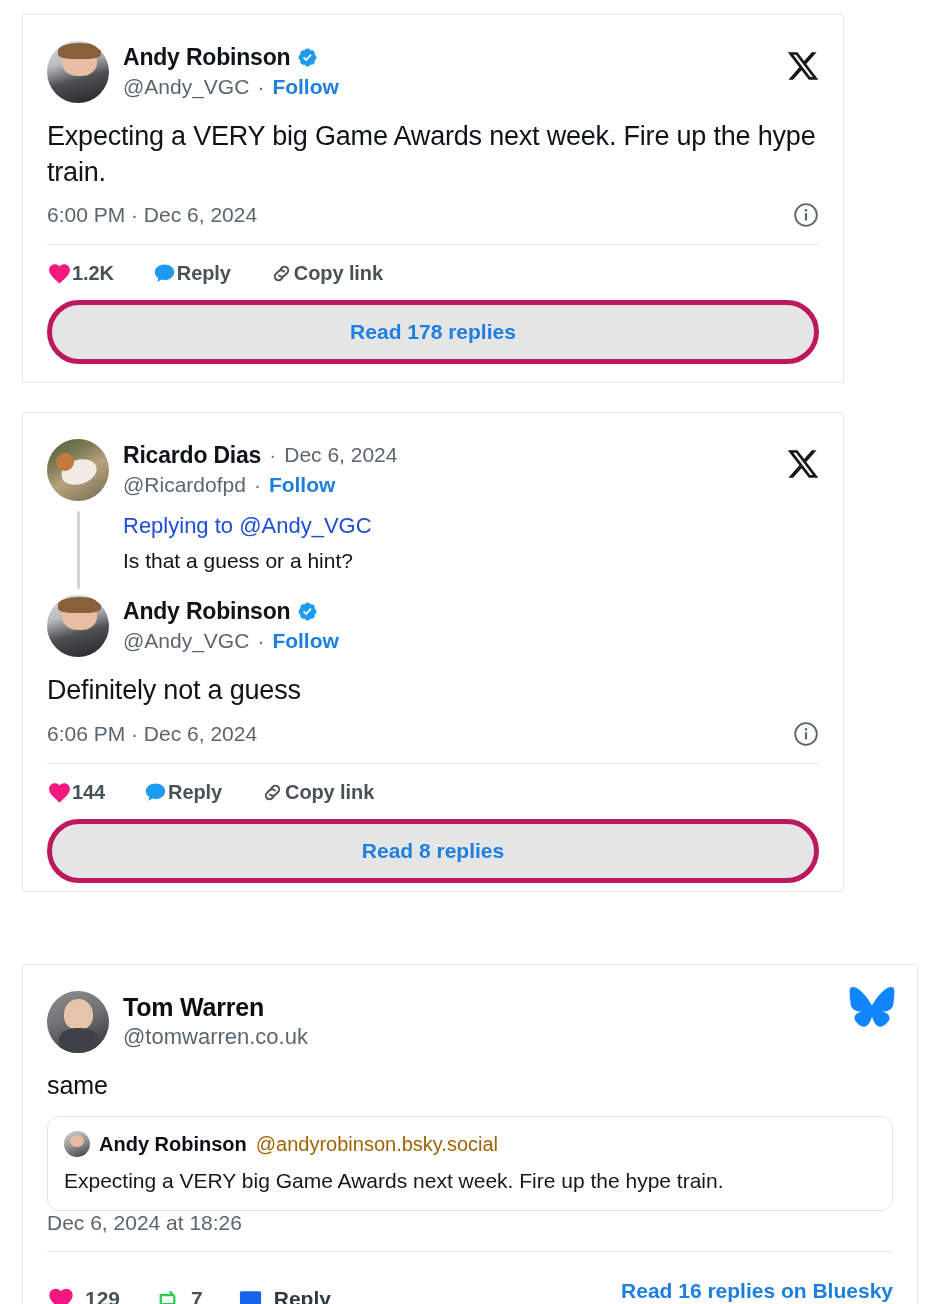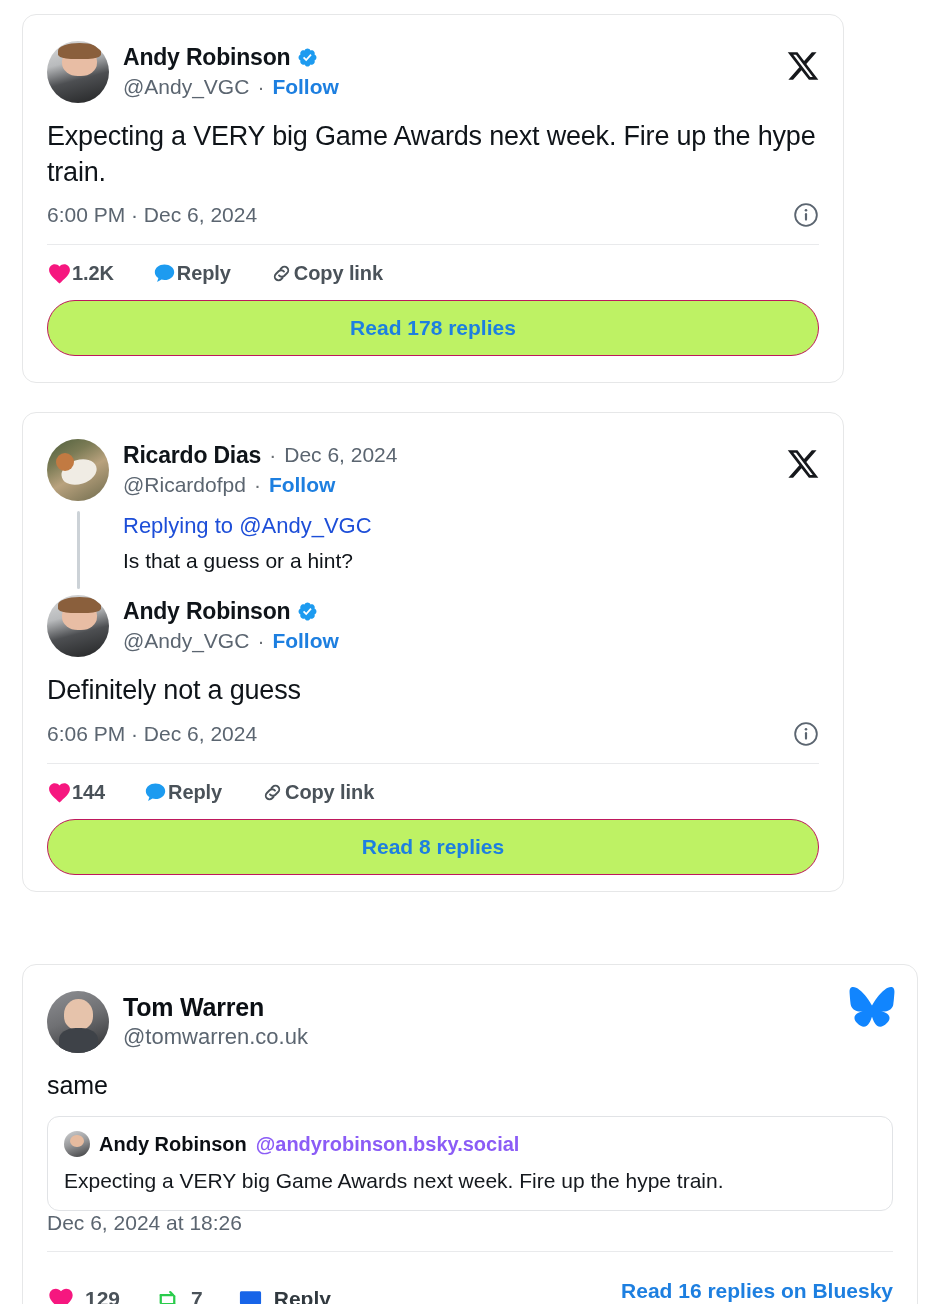--- a/index.html
+++ b/index.html
@@ -16,21 +16,21 @@
     position: relative;
     background: #ffffff;
     overflow: hidden;
   }
 
   
   .card {
     position: absolute;
     background: #ffffff;
     border: 1px solid #e6e7e8;
-    border-radius: 14px;
+    border-radius: 2px;
   }
 
   
   .x-card { left: 22px; width: 822px; }
   #card-tweet-1 { top: 14px; height: 369px; }
   #card-tweet-2 { top: 412px; height: 480px; }
 
   .brand-logo {
     position: absolute;
     top: 34px;
@@ -160,23 +160,23 @@
     font-weight: bold;
     color: #4a5259;
     letter-spacing: -0.1px;
   }
   .icon-22 { width: 25px; height: 25px; flex: 0 0 25px; display:block; }
   .icon-22 svg { display:block; width:100%; height:100%; }
 
   .read-btn {
     display: block;
     width: 100%;
-    border: 1px solid #be185d;
+    border: 5px solid #be185d;
     border-radius: 999px;
-    background: #bef264;
+    background: #e5e5e5;
     color: #1d7fe0;
     font-family: "Liberation Sans", sans-serif;
     font-size: 21px;
     font-weight: bold;
     padding: 15px 0;
     text-align: center;
     cursor: pointer;
   }
 
   
@@ -208,21 +208,21 @@
     letter-spacing: -0.1px;
   }
   .quote-card {
     margin-top: 16px;
     border: 1px solid #e1e3e6;
     border-radius: 12px;
     padding: 14px 16px 16px 16px;
   }
   .quote-head { display: flex; align-items: center; gap: 9px; }
   .quote-name { font-size: 20px; font-weight: bold; color: #0b0f14; }
-  .quote-handle { font-size: 20px; color: #8b5cf6; font-weight: bold; }
+  .quote-handle { font-size: 20px; color: #a16207; }
   .quote-text { font-size: 21px; color: #15191e; margin-top: 10px; line-height:1.3; }
   .bsky-time { font-size: 21px; color: #5b6570; }
   .bsky-divider { height: 1px; background: #e9eaec; margin-top: 16px; }
   .bsky-actions {
     display: flex; align-items: center;
     padding: 16px 0 0 0;
     justify-content: space-between;
   }
   .bsky-actions-left { display: flex; align-items: center; }
   .bsky-action { display: flex; align-items: center; gap: 10px; margin-right: 34px; cursor: pointer; margin-top: 17px; }

